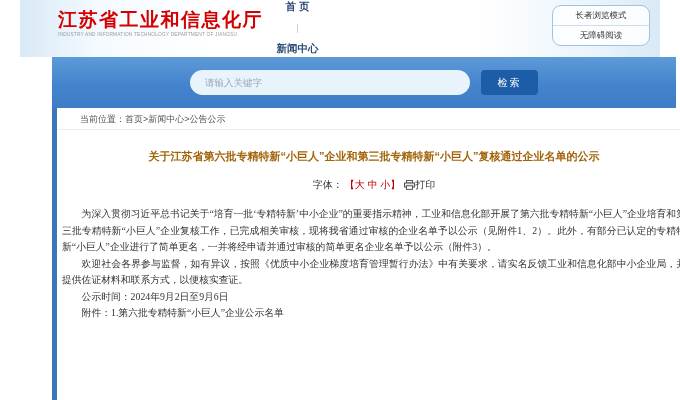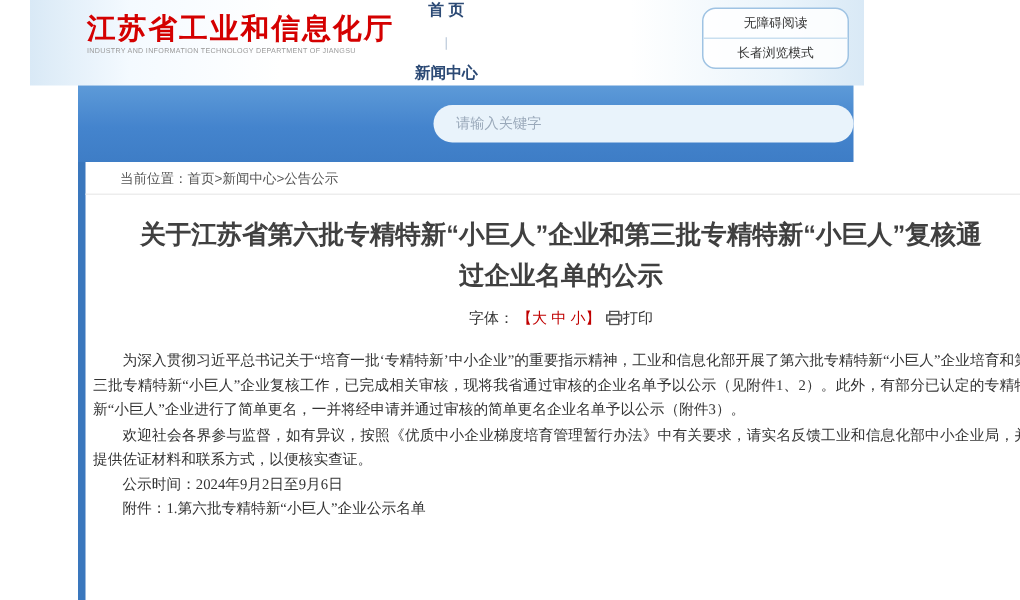--- a/index.html
+++ b/index.html
@@ -6,44 +6,44 @@
   html,body { margin:0; padding:0; }
   body {
     width:680px; height:400px; overflow:hidden;
     background:#ffffff;
     font-family:"Liberation Sans", sans-serif;
   }
   .page { position:relative; width:680px; height:400px; background:#fff; }
 
   
   .header {
-    position:absolute; left:20px; top:0; width:556px; height:57px;
+    position:absolute; left:20px; top:0; width:640px; height:57px;
     background:linear-gradient(90deg,#d9e9f6 0%,#f4faff 12%,#ffffff 30%,#ffffff 72%,#eaf4fb 90%,#d9e9f6 100%);
   }
   .logo { position:absolute; left:38px; top:9px; }
   .logo-cn { font-size:19px; font-weight:bold; color:#d40000; letter-spacing:1.5px; line-height:22px; white-space:nowrap; }
   .logo-en { font-size:7px; color:#9a9a9a; white-space:nowrap; transform:scale(0.68); transform-origin:left top; margin-top:1px; letter-spacing:0.3px; }
 
   .nav { position:absolute; left:246px; top:0; height:52px; display:flex; align-items:center; gap:9px;flex-direction:column; }
   .nav-item { font-size:10.5px; font-weight:bold; color:#2c4a75; cursor:pointer; white-space:nowrap; }
   .nav-sep { font-size:9px; color:#b9c7d8; font-weight:normal; }
 
   .access-box {
     position:absolute; right:10px; top:5px; width:98px;
     border:1px solid #9fc3e3; border-radius:9px; background:rgba(255,255,255,0.85);
     text-align:center; overflow:hidden;
   }
   .access-row { font-size:8.5px; color:#333; padding:4px 0 3px; cursor:pointer; white-space:nowrap; }
   .access-row + .access-row { border-top:1px solid #c9dff0; }
 
   
   .banner {
-    position:absolute; left:52px; top:57px; width:517px; height:51px;
+    position:absolute; left:52px; top:57px; width:624px; height:51px;
     background:linear-gradient(180deg,#5d9ad8 0%,#4484cd 55%,#3e7dc6 100%);
-    display:flex; align-items:center; justify-content:flex-end;
+    display:flex; align-items:center; justify-content:center;
   }
   .search-input {
     width:280px; height:25px; border:none; border-radius:13px;
     background:#e9f3fb; font-size:9.5px; color:#333; padding:0 15px; outline:none;
   }
   .search-input::placeholder { color:#9aa9ba; }
   .search-btn {
     margin-left:11px; width:57px; height:25px; border:none; border-radius:4px;
     background:#1d5da8; color:#fff; font-size:10px; letter-spacing:2px; cursor:pointer;
     font-family:"Liberation Sans", sans-serif;
@@ -56,21 +56,21 @@
     border-left:5px solid #3a77bd; border-right:5px solid #3a77bd;
   }
   .breadcrumb {
     height:22px; line-height:22px; padding-left:23px;
     font-size:9px; color:#555; border-bottom:1px solid #ededed;
   }
 
   .article { padding:0 5px; }
   .article-title {
     margin:13px 24px 0; text-align:center;
-    font-size:17px; font-weight:bold; color:#404040; line-height:27px;
+    font-size:11px; font-weight:bold; color:#a16207; line-height:27px;
   }
   .meta { margin-top:10px; text-align:center; font-size:9px; color:#666; white-space:nowrap; }
   .meta .m { margin:0 7px; }
   .meta .site { font-family:"Liberation Mono", monospace; letter-spacing:0; }
 
   .fontbar {
     margin-top:8px; display:flex; justify-content:center; align-items:center;
     font-size:10px; color:#333;
   }
   .font-sizes { color:#c00000; margin-left:2px; cursor:pointer; }
@@ -99,27 +99,28 @@
       <span class="nav-item">新闻中心</span>
       <span class="nav-sep">|</span>
       <span class="nav-item">政府信息公开</span>
       <span class="nav-sep">|</span>
       <span class="nav-item">政务服务</span>
       <span class="nav-sep">|</span>
       <span class="nav-item">公告公示</span>
     </div>
 
     <div class="access-box">
+      <div class="access-row">长者浏览模式</div>
       <div class="access-row">无障碍阅读</div>
-      <div class="access-row">长者浏览模式</div>
     </div>
   </div>
 
   <div class="banner">
     <input class="search-input" type="text" placeholder="请输入关键字" style="">
+    <button class="search-btn">检索</button>
   </div>
 
   <div class="content">
 
     <div class="breadcrumb">当前位置：首页&gt;新闻中心&gt;公告公示</div>
 
     <div class="article">
       <div class="article-title">关于江苏省第六批专精特新“小巨人”企业和第三批专精特新“小巨人”复核通过企业名单的公示</div>
 
 

